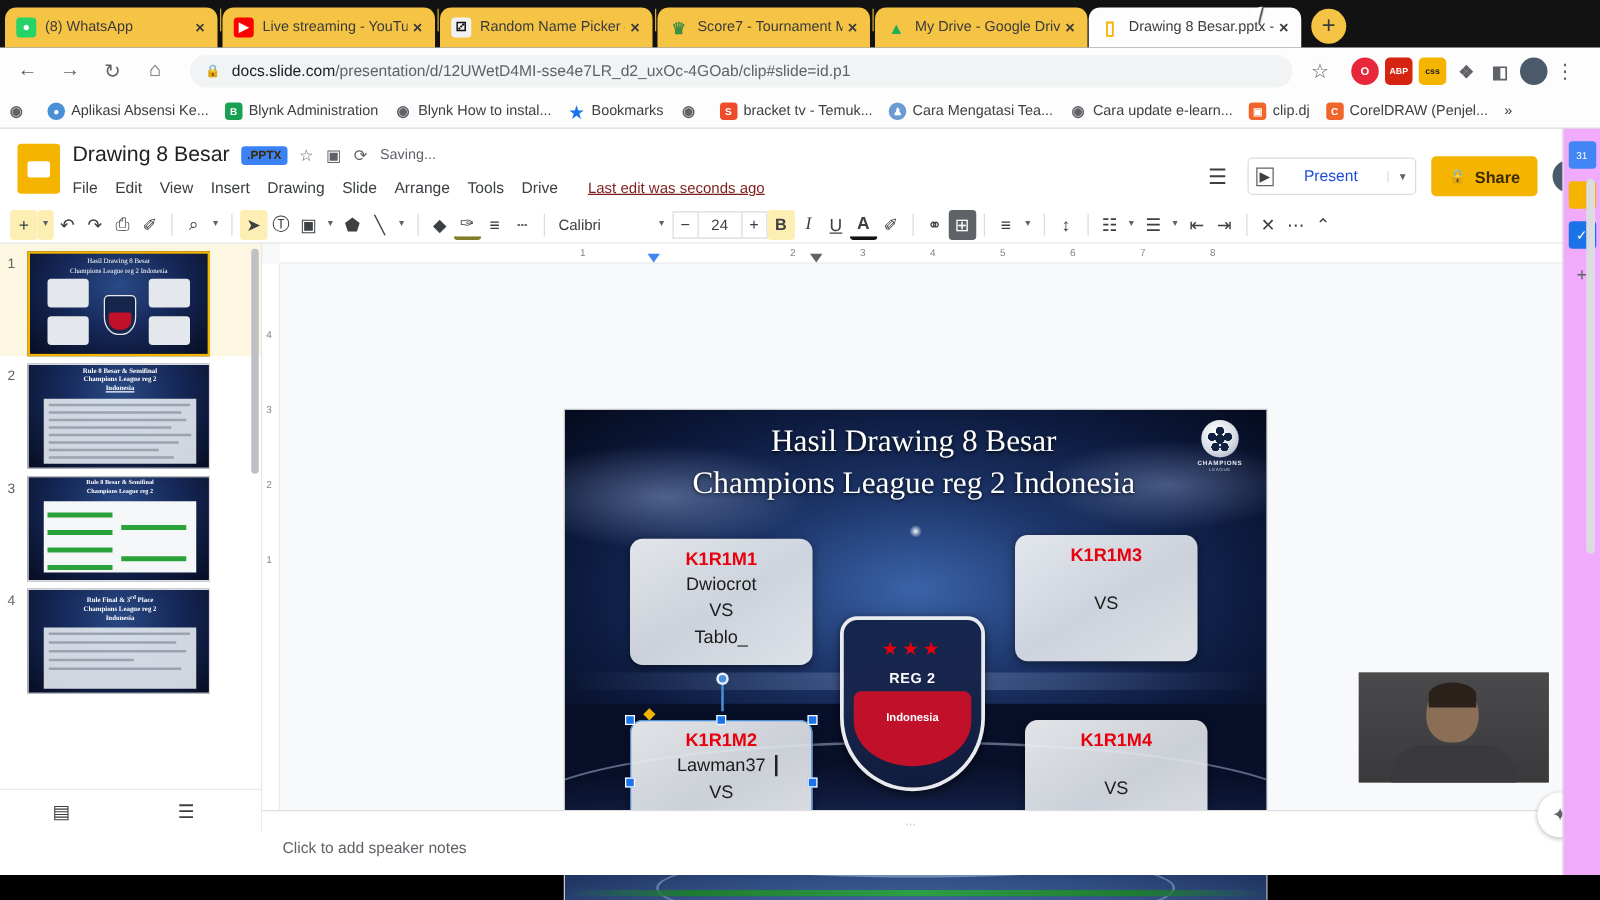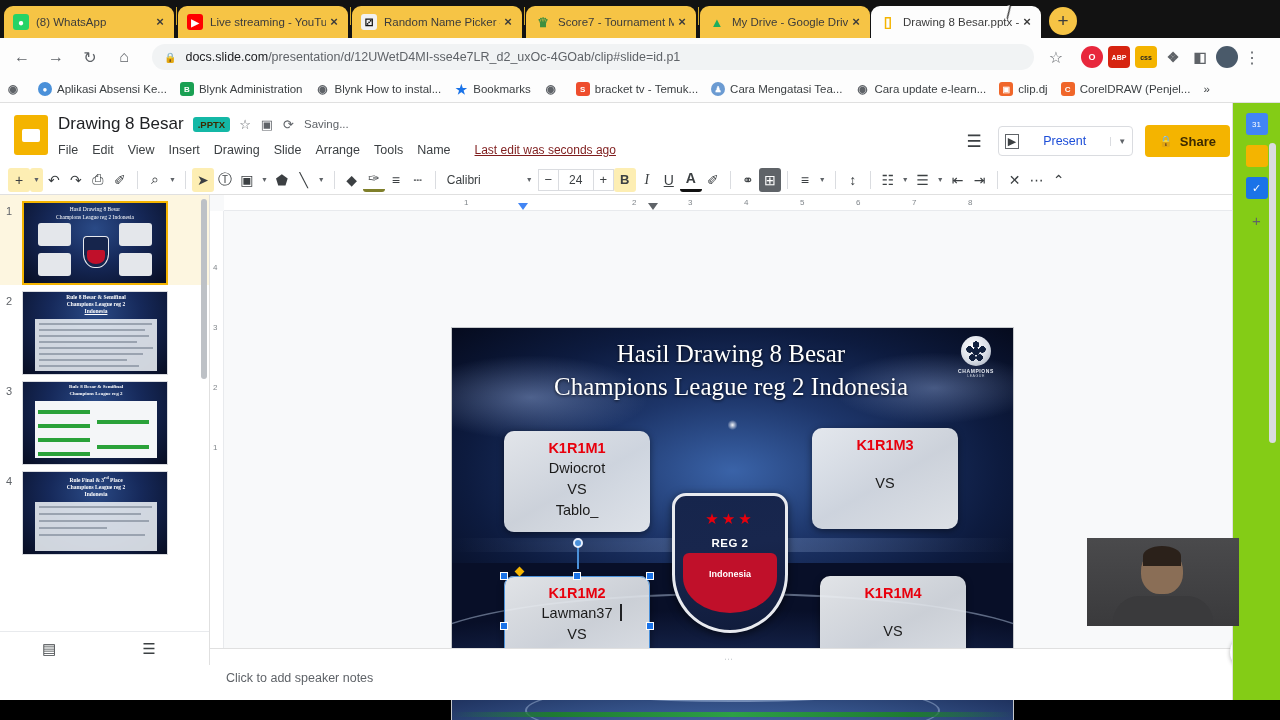--- a/index.html
+++ b/index.html
@@ -98,21 +98,21 @@
   .slides-logo {
     width: 34px; height: 40px; background: #f4b400; border-radius: 3px;
     margin: 4px 10px 0 4px; flex: 0 0 34px;
     display: flex; align-items: center; justify-content: center;
   }
   .slides-logo .inner { width: 18px; height: 13px; background: #fff; border-radius: 2px; }
   .doc-titlearea { flex: 1 1 auto; }
   .title-row { display: flex; align-items: center; height: 26px; }
   .doc-title { font-size: 17px; color: #202124; margin-right: 9px; }
   .pptx-badge {
-    background: #14b8a6; color: #3c2a00; font-size: 9.5px; font-weight: bold;
+    background: #3b82f6; color: #3c2a00; font-size: 9.5px; font-weight: bold;
     padding: 2px 5px; border-radius: 3px; margin-right: 9px;
   }
   .hdr-ico { color: #5f6368; font-size: 13px; margin-right: 10px; }
   .saving { color: #5f6368; font-size: 11.5px; }
   .menu-row { display: flex; align-items: center; height: 22px; margin-top: 2px; }
   .menu-item { font-size: 12.5px; color: #3c4043; margin-right: 14px; }
   .lastedit {
     font-size: 12px; color: #7f1d1d; text-decoration: underline; margin-left: 10px;
   }
   .doc-header-right { display: flex; align-items: center; padding-top: 6px; }
@@ -333,22 +333,22 @@
   .explore-btn {
     position: absolute; right: 14px; bottom: 30px; width: 36px; height: 36px;
     background: #fff; border-radius: 50%;
     box-shadow: 0 1px 4px rgba(0,0,0,.3);
     display: flex; align-items: center; justify-content: center;
     color: #5f6368; font-size: 15px;
   }
 
   
   .right-rail {
-    position: absolute; right: 0; top: 0; width: 48px; height: 597px;
-    background: #84cc16; border-left: 1px solid #e0e0e0; text-align: center;
+    position: absolute; right: 0; top: 0; width: 30px; height: 597px;
+    background: #f0abfc; border-left: 1px solid #e0e0e0; text-align: center;
   }
   .rail-ico {
     width: 22px; height: 22px; margin: 10px auto 0 auto; border-radius: 3px;
     display: flex; align-items: center; justify-content: center;
     font-size: 11px; color: #fff;
   }
   .rail-scroll {
     position: absolute; right: 4px; top: 40px; width: 7px; height: 300px;
     background: #dadce0; border-radius: 4px;
   }
@@ -505,21 +505,21 @@
         </div>
         <div class="menu-row">
           <span class="menu-item">File</span>
           <span class="menu-item">Edit</span>
           <span class="menu-item">View</span>
           <span class="menu-item">Insert</span>
           <span class="menu-item">Drawing</span>
           <span class="menu-item">Slide</span>
           <span class="menu-item">Arrange</span>
           <span class="menu-item">Tools</span>
-          <span class="menu-item">Name</span>
+          <span class="menu-item">Drive</span>
           <span class="lastedit">Last edit was seconds ago</span>
         </div>
       </div>
       <div class="doc-header-right">
         <span class="comment-ico">☰</span>
         <div class="present-btn">
           <span style="font-size:11px;color:#3c4043;border:1px solid #5f6368;padding:0 2px">▶</span>
           <span class="pl">Present</span>
           <span class="caret">▼</span>
         </div>

